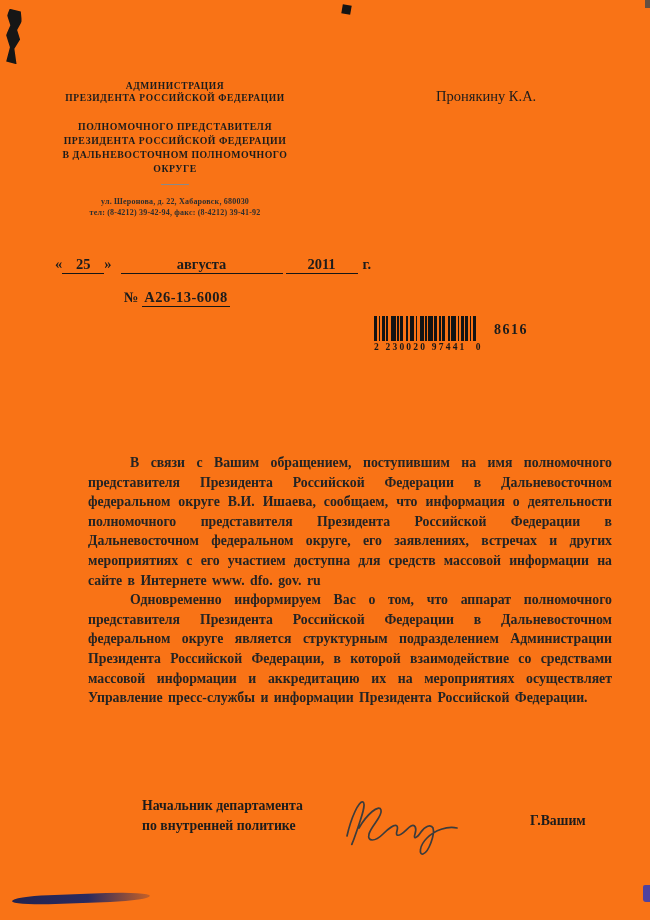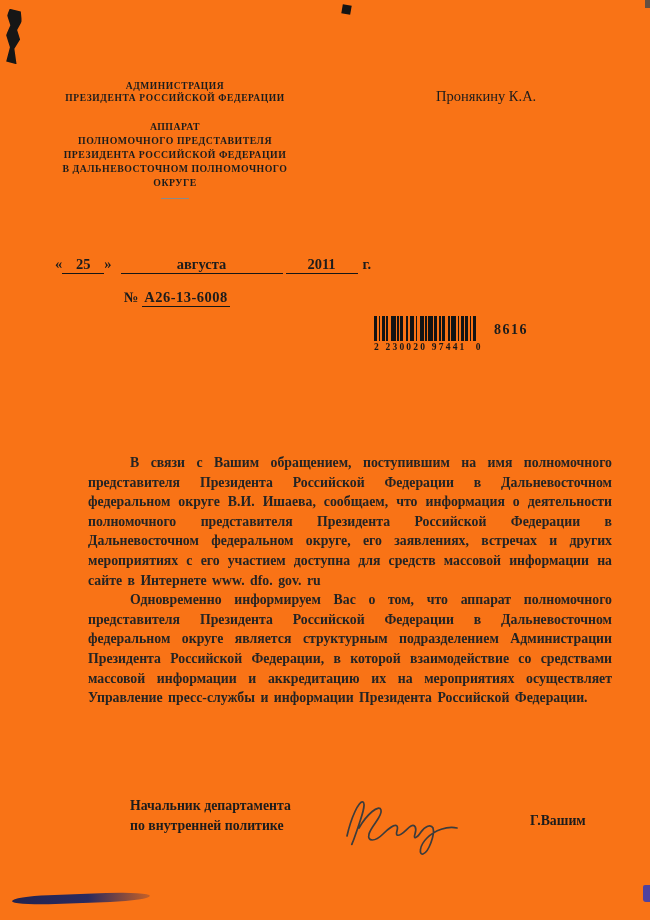--- a/index.html
+++ b/index.html
@@ -57,21 +57,21 @@
   
   .body-text {
     position:absolute; left:88px; top:453px; width:524px;
     font-size:13.8px; font-weight:700; line-height:19.6px;
     text-align:justify; color:#242424;
   }
   .body-text p { margin:0; text-indent:42px; word-spacing:2px; }
 
   
   .sig-title {
-    position:absolute; left:130px; top:796px;
+    position:absolute; left:142px; top:796px;
     font-size:13.8px; font-weight:700; line-height:19.5px;
   }
   .sig-scribble { position:absolute; left:325px; top:790px; width:150px; height:68px; }
   .sig-name { position:absolute; left:530px; top:813px; font-size:13.8px; font-weight:700; }
 
   
   .artifact { position:absolute; pointer-events:none; }
   .art-top-left {
     left:6px; top:9px; width:15px; height:55px;
     background:#161616;
@@ -98,27 +98,30 @@
   <div class="artifact art-top-right"></div>
   <div class="artifact art-bottom-left"></div>
   <div class="artifact art-bottom-right"></div>
 
   <div class="letterhead">
     <div class="org-top">
       <div>АДМИНИСТРАЦИЯ</div>
       <div>ПРЕЗИДЕНТА РОССИЙСКОЙ ФЕДЕРАЦИИ</div>
     </div>
     <div class="org-dept">
-      <div>АППАРАТ</div>
       <div>ПОЛНОМОЧНОГО ПРЕДСТАВИТЕЛЯ</div>
       <div>ПРЕЗИДЕНТА РОССИЙСКОЙ ФЕДЕРАЦИИ</div>
       <div>В ДАЛЬНЕВОСТОЧНОМ ПОЛНОМОЧНОГО</div>
       <div>ОКРУГЕ</div>
     </div>
     <hr class="lh-divider">
+    <div class="address">
+      <div>ул. Шеронова, д. 22, Хабаровск, 680030</div>
+      <div>тел: (8-4212) 39-42-94, факс: (8-4212) 39-41-92</div>
+    </div>
   </div>
 
   <div class="recipient">Пронякину К.А.</div>
 
   <div class="date-line">
     <span>«</span><span class="blank blank-day">25</span><span>»</span><span class="blank blank-month">августа</span><span class="blank blank-year">2011</span><span>г.</span>
   </div>
 
   <div class="number-line">
     <span>№</span>

